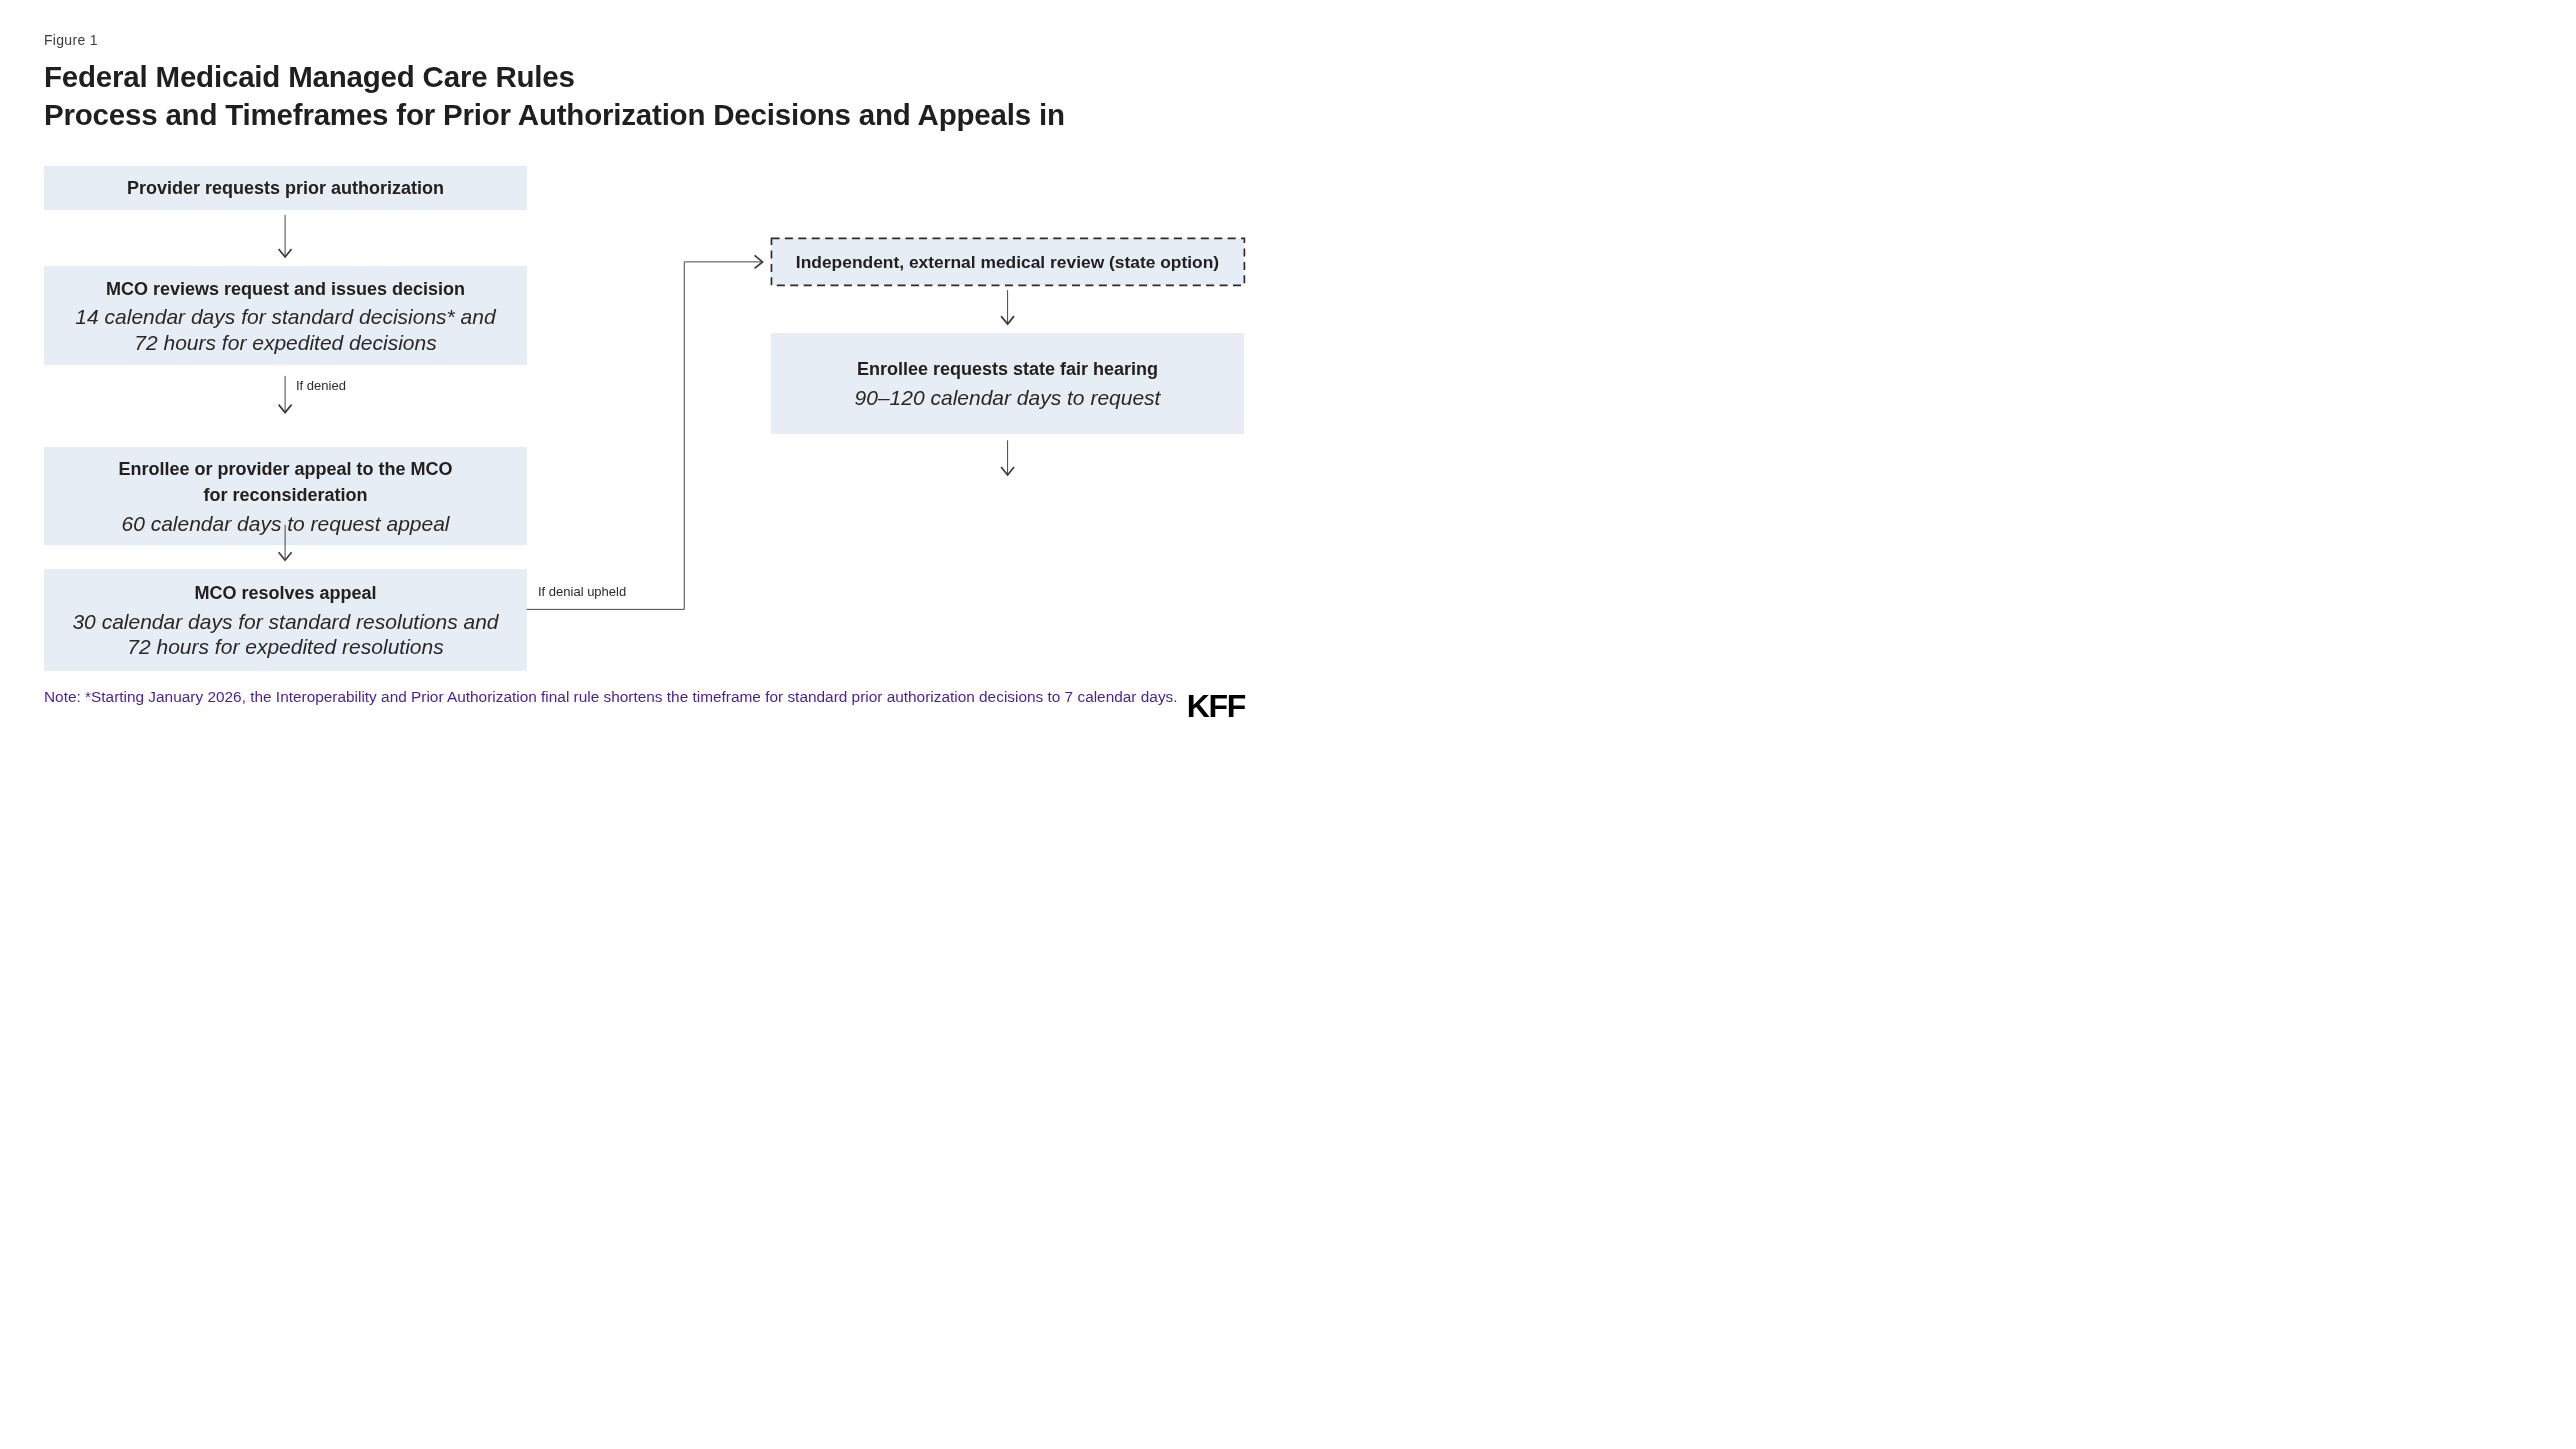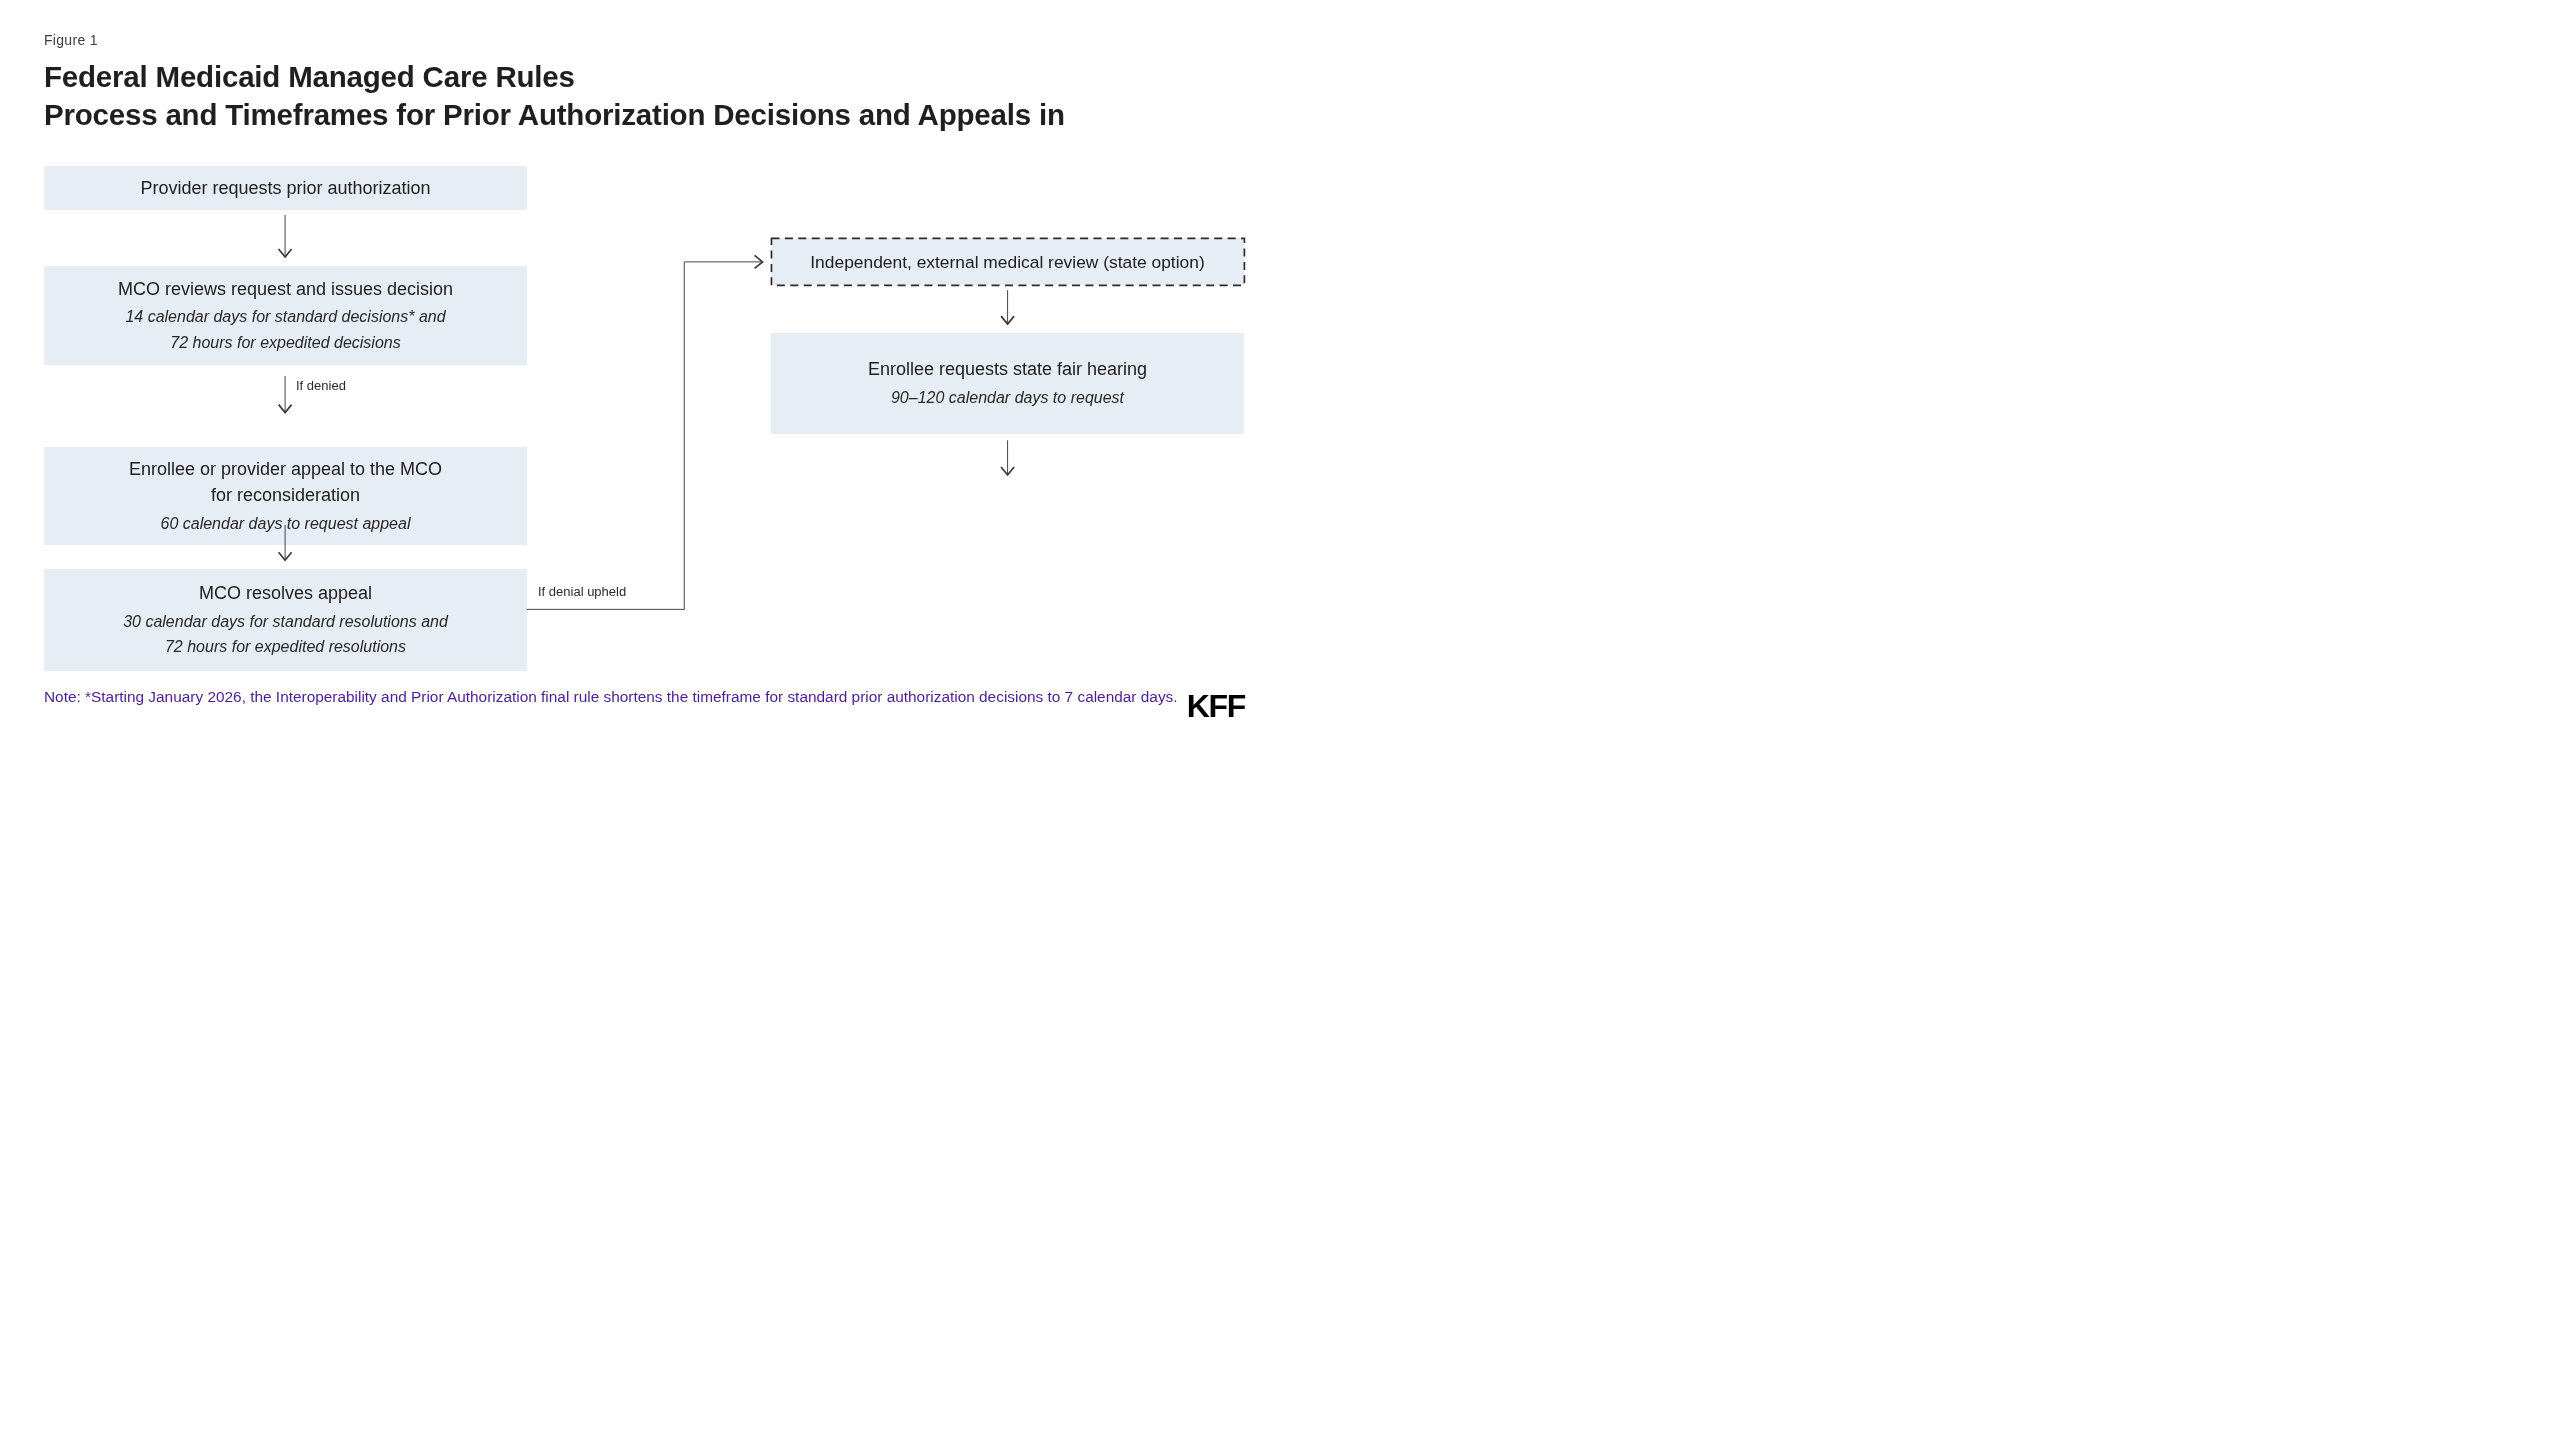--- a/index.html
+++ b/index.html
@@ -32,28 +32,28 @@
   .box {
     position: absolute;
     background: #e7edf4;
     display: flex;
     flex-direction: column;
     justify-content: center;
     align-items: center;
     text-align: center;
   }
   .bt {
-    font-weight: normal;
+    font-weight: bold;
     font-size: 18px;
     line-height: 26px;
     color: #232020;
   }
   .bs {
     font-style: italic;
-    font-size: 16px;
+    font-size: 21px;
     line-height: 25.5px;
     color: #2a2727;
   }
   .bt + .bs { margin-top: 2.7px; }
   .dashed-box .bt { font-size: 17.4px; }
   .flow-label {
     position: absolute;
     font-size: 13px;
     color: #2b2b2b;
     white-space: nowrap;

